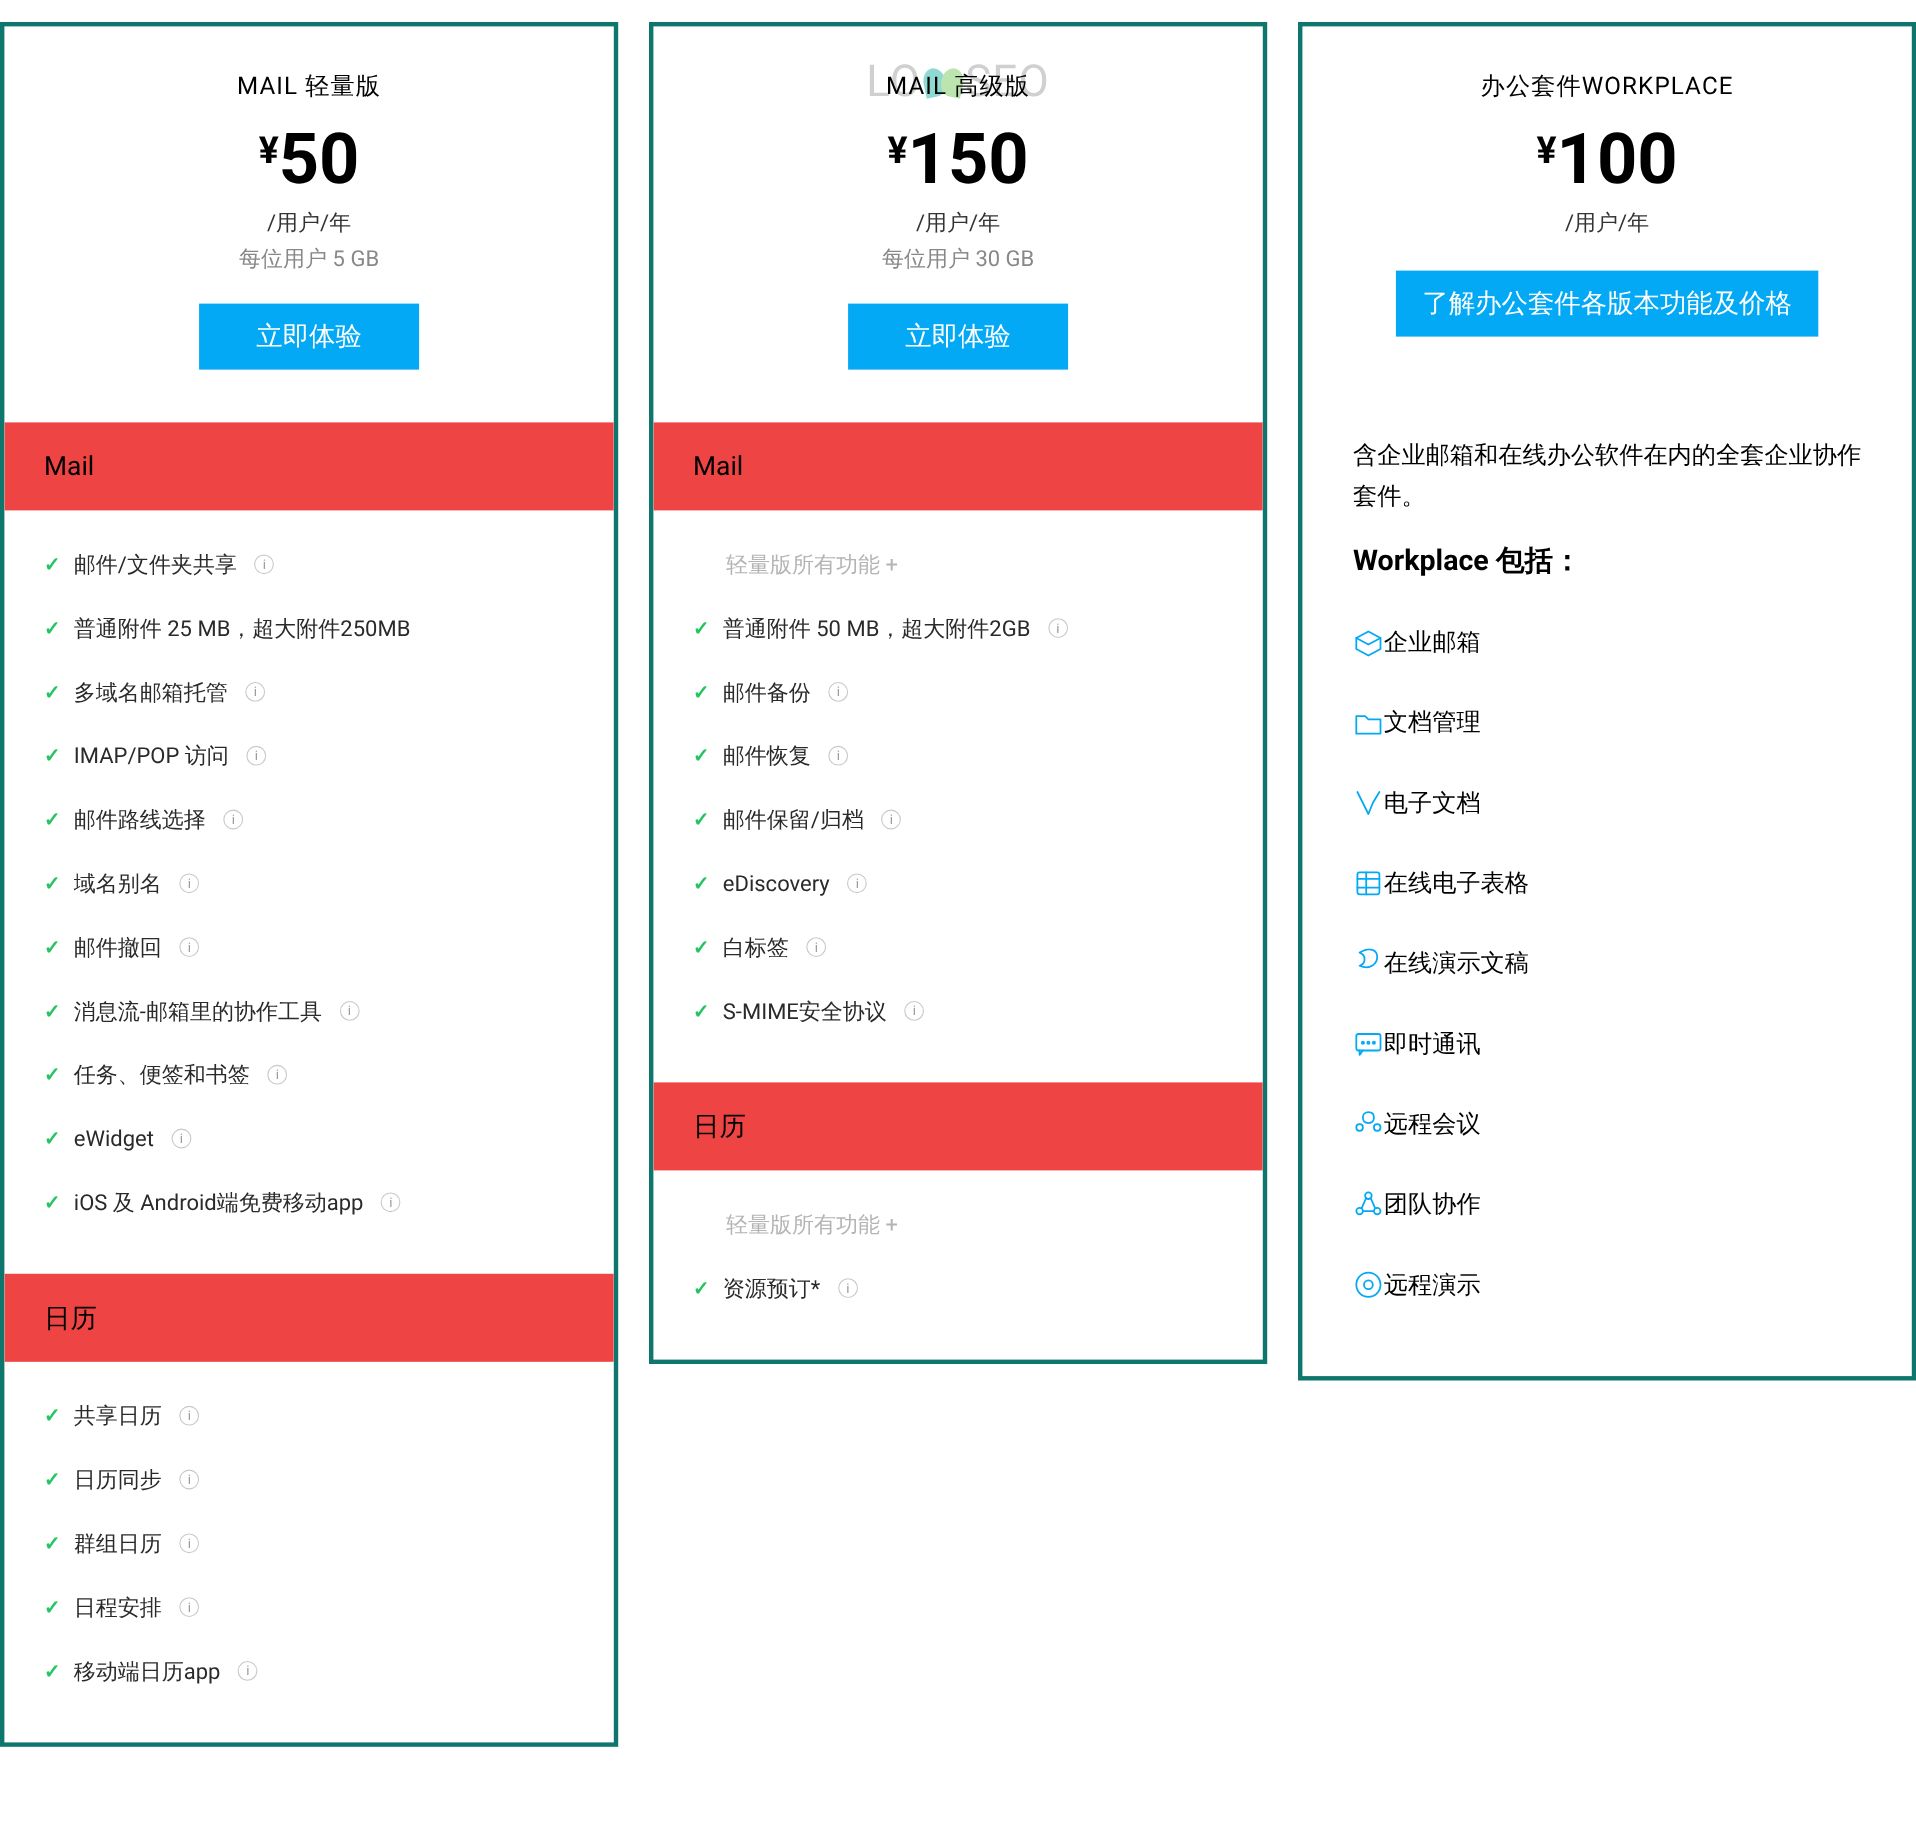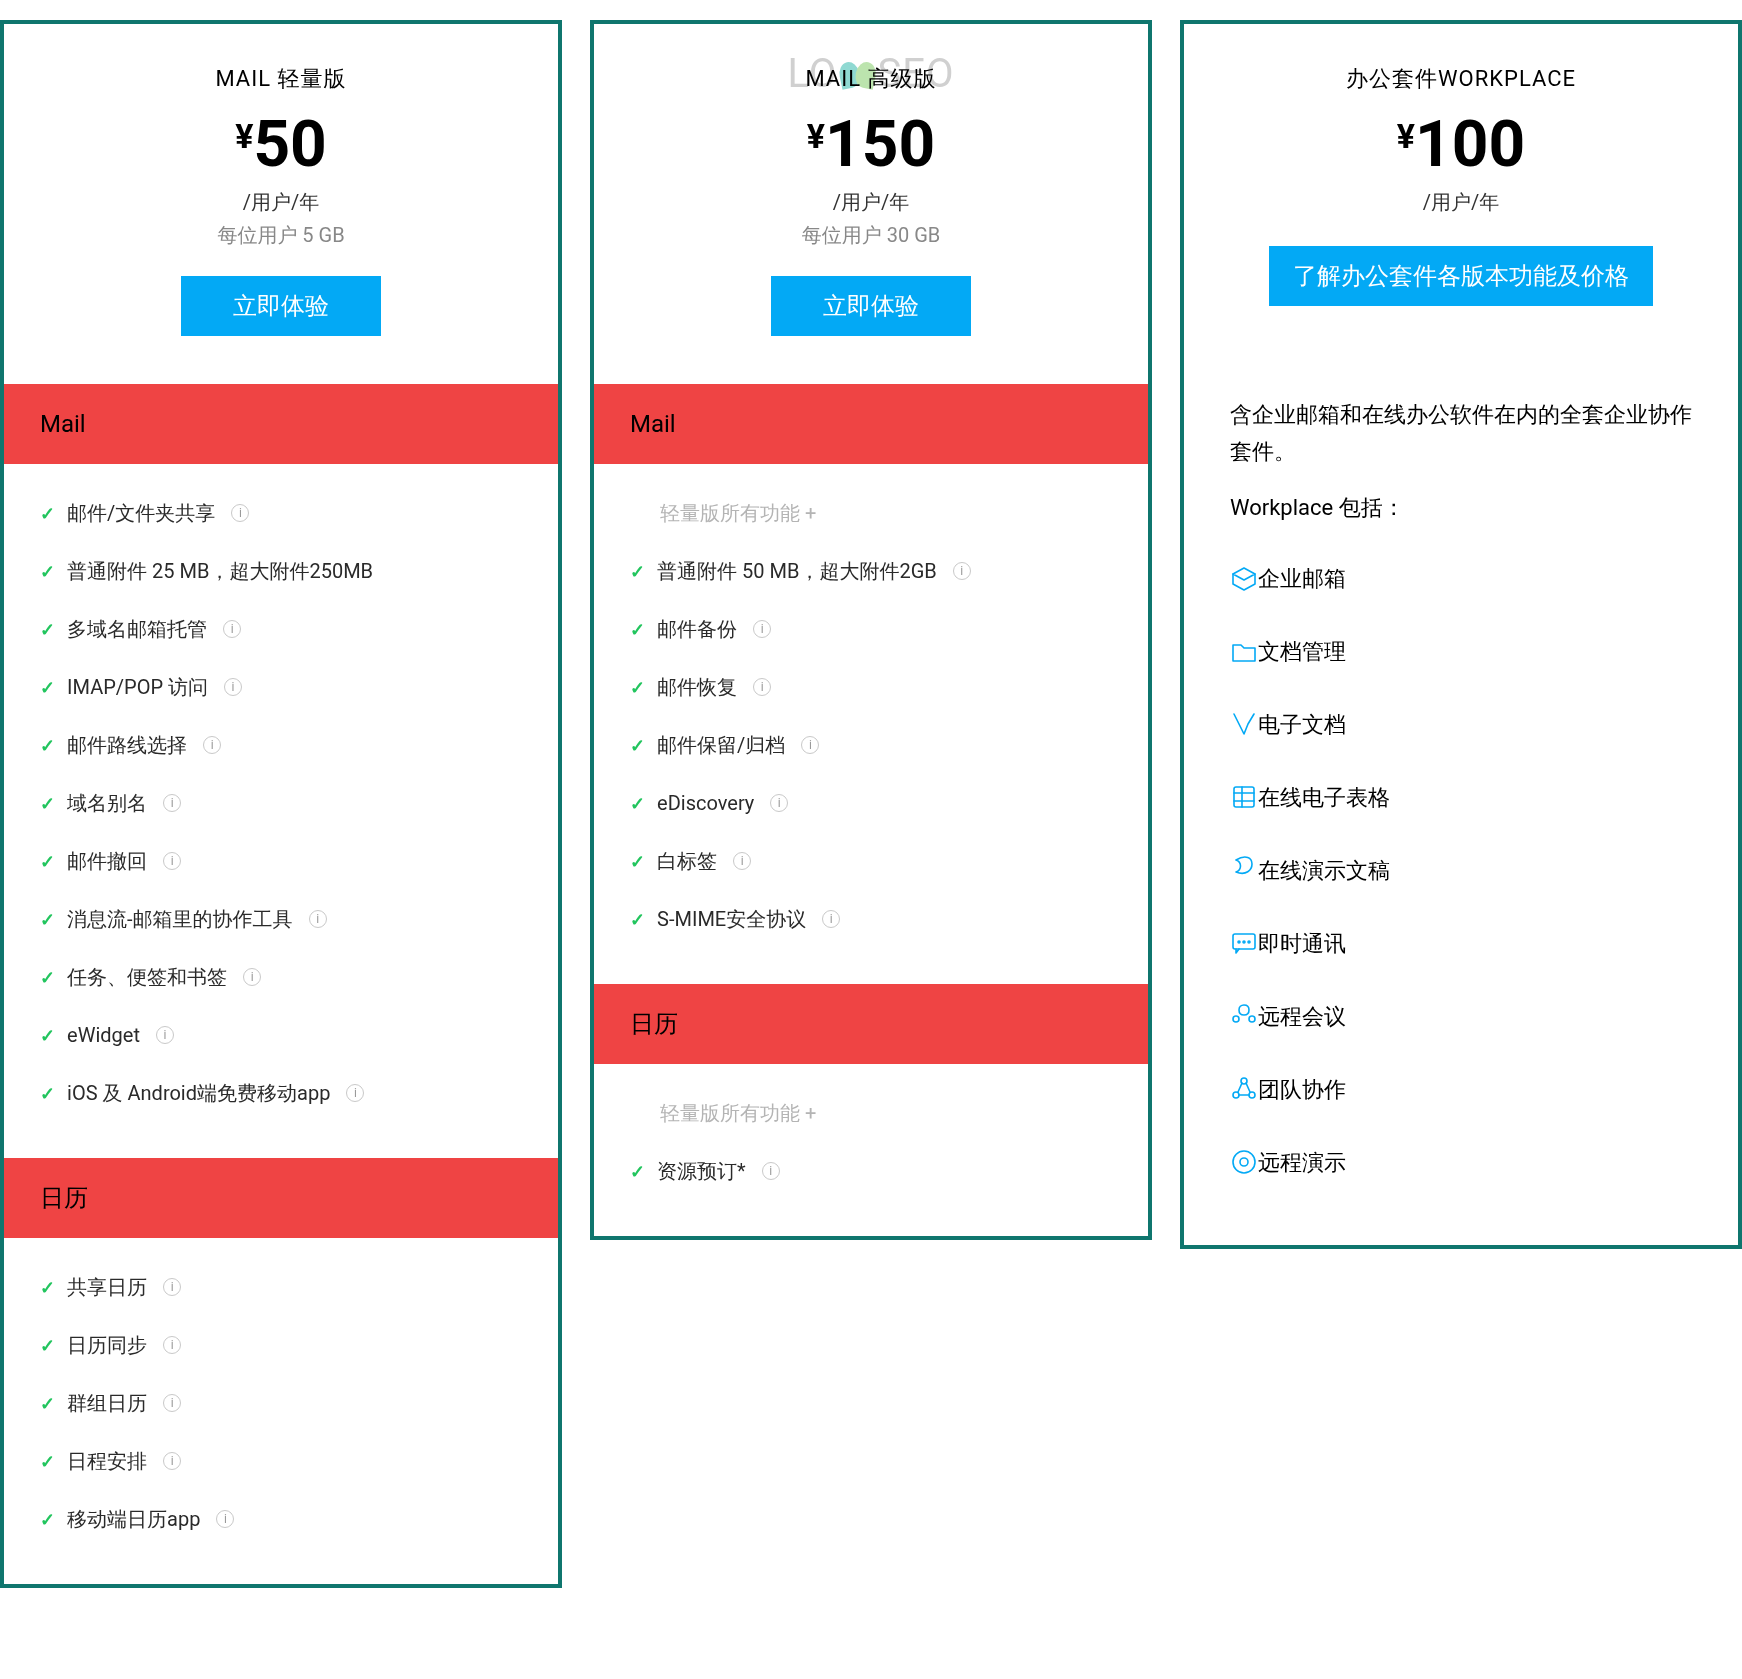--- a/index.html
+++ b/index.html
@@ -14,21 +14,21 @@
 .storage{font-size:20px;color:#888}
 .cta-btn{display:inline-block;background:#03a9f5;color:#fff;border:none;padding:14px 36px;font-size:24px;margin-top:26px;cursor:pointer;min-width:200px}
 .cta-btn.wide{padding:14px 24px;min-width:360px}
 .section-title{background:#ef4444;padding:22px 36px;font-size:24px;font-weight:400}
 .feat-list{padding:20px 36px 36px;list-style:none}
 .feat-list li{padding:14px 0;font-size:20px;display:flex;align-items:center;gap:12px;color:#2a2a2a}
 .feat-list li.note{color:#b4b4b4;padding-left:30px}
 .check{color:#22c55e;font-size:18px;font-weight:700;flex-shrink:0}
 .info{display:inline-flex;align-items:center;justify-content:center;width:18px;height:18px;border:1px solid #c9c9c9;border-radius:50%;font-size:12px;color:#9a9a9a;margin-left:4px;cursor:help;flex-shrink:0}
 .wp-intro{padding:42px 46px 0;font-size:22px;line-height:1.7}
-.wp-heading{padding:20px 46px 0;font-size:22px;font-weight:400}
+.wp-heading{padding:20px 46px 0;font-size:26px;font-weight:700}
 .wp-list{padding:18px 46px 46px;list-style:none}
 .wp-list li{padding:20px 0;font-size:22px;display:flex;align-items:center;}
 .wp-icon{width:28px;height:28px;display:flex;align-items:center;justify-content:center;flex-shrink:0}
 .wp-icon svg{width:28px;height:28px;stroke:#03a9f5;fill:none;stroke-width:1.6;stroke-linecap:round;stroke-linejoin:round}
 .watermark{position:absolute;top:20px;left:50%;transform:translateX(-50%);font-size:40px;font-weight:400;color:#d0d0d0;letter-spacing:1px;pointer-events:none;display:flex;align-items:center;z-index:0}
 .watermark .leaf{display:inline-block;width:36px;height:36px;position:relative;margin:0 2px}
 .watermark .leaf:before{content:"";position:absolute;width:20px;height:26px;background:#8fd9d2;border-radius:50% 50% 50% 0;left:0;top:6px;transform:rotate(-12deg)}
 .watermark .leaf:after{content:"";position:absolute;width:20px;height:26px;background:#bce4ae;border-radius:50% 50% 0 50%;right:0;top:6px;transform:rotate(12deg)}
 .card-head>*:not(.watermark){position:relative;z-index:1}
 </style>

